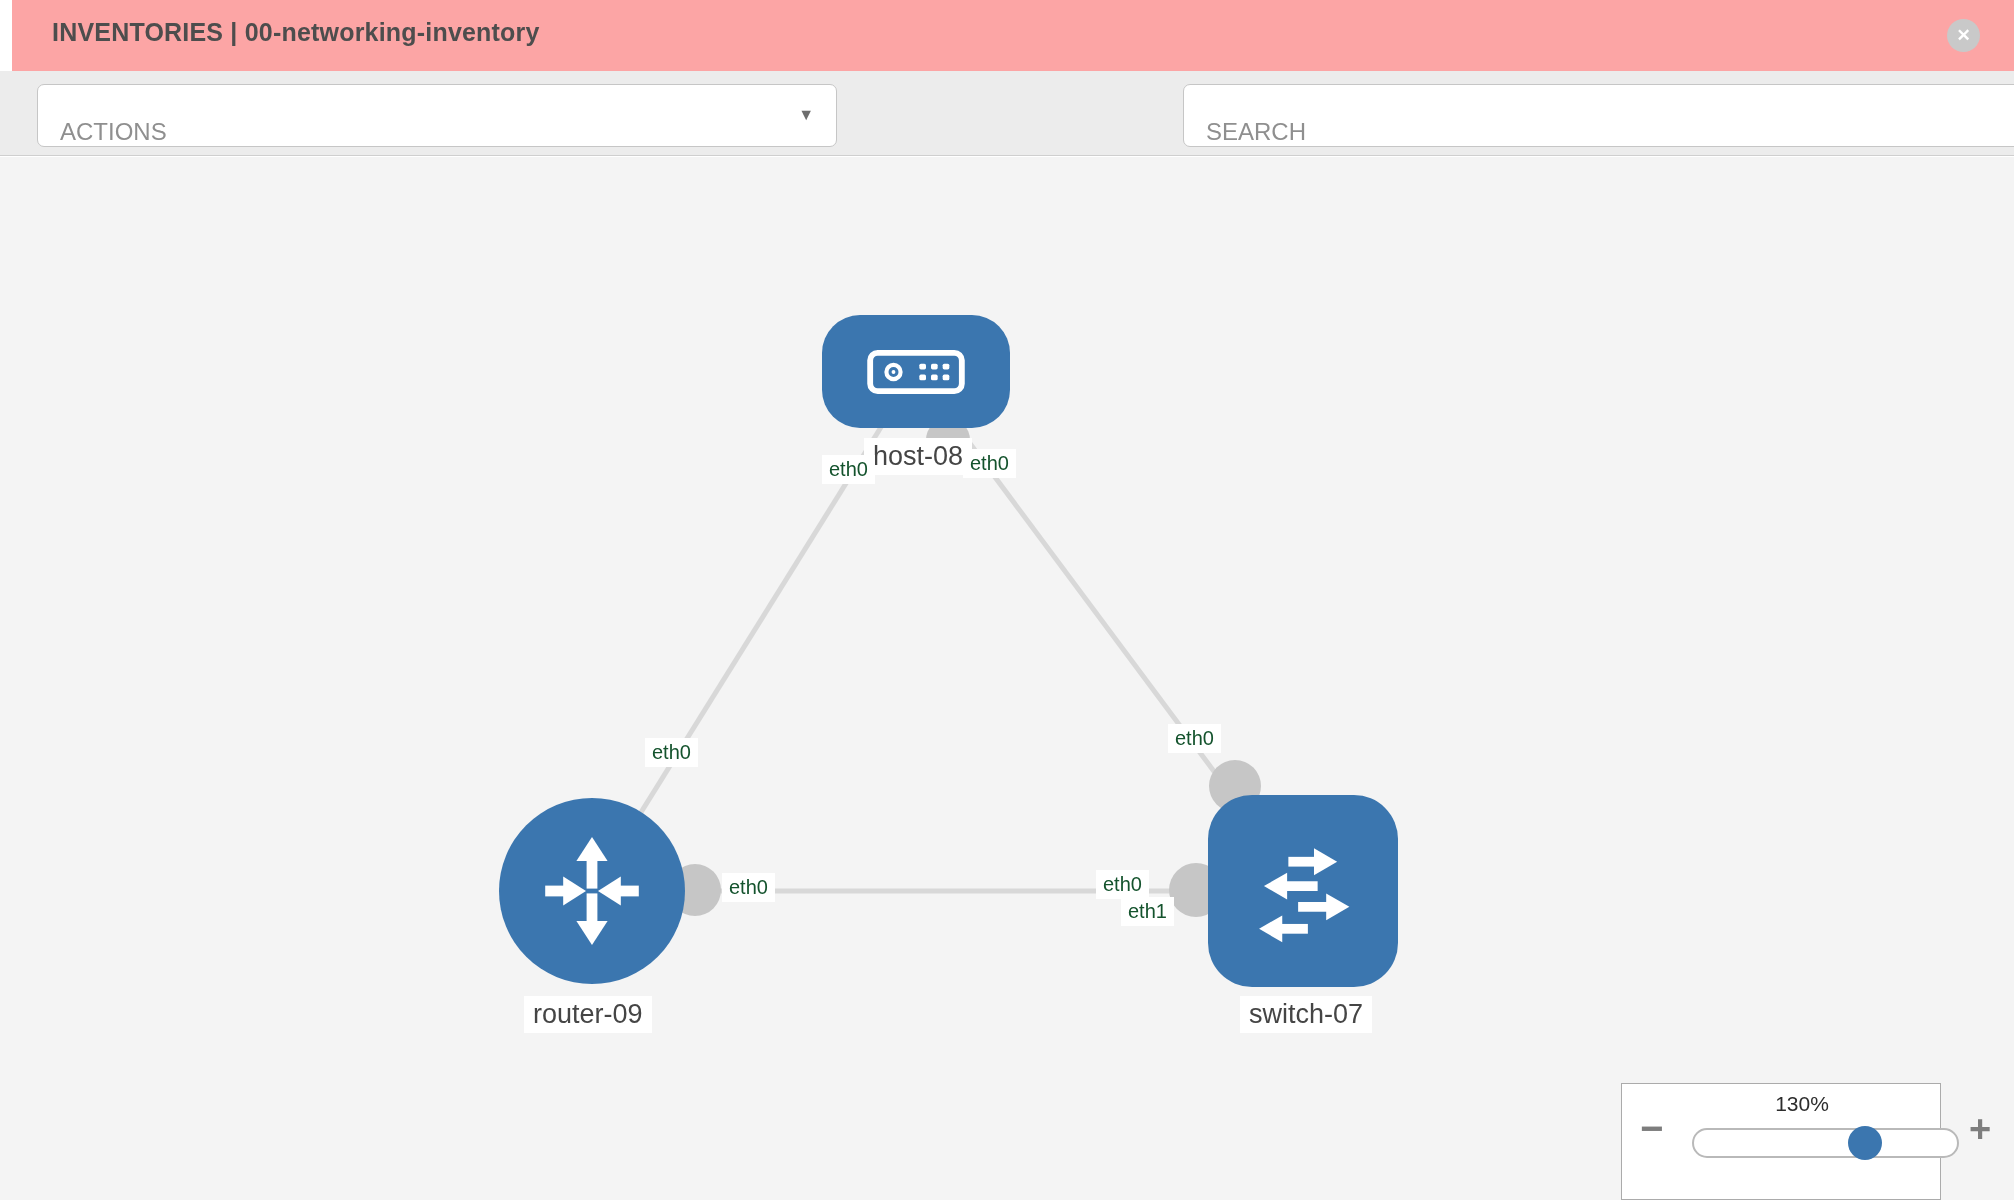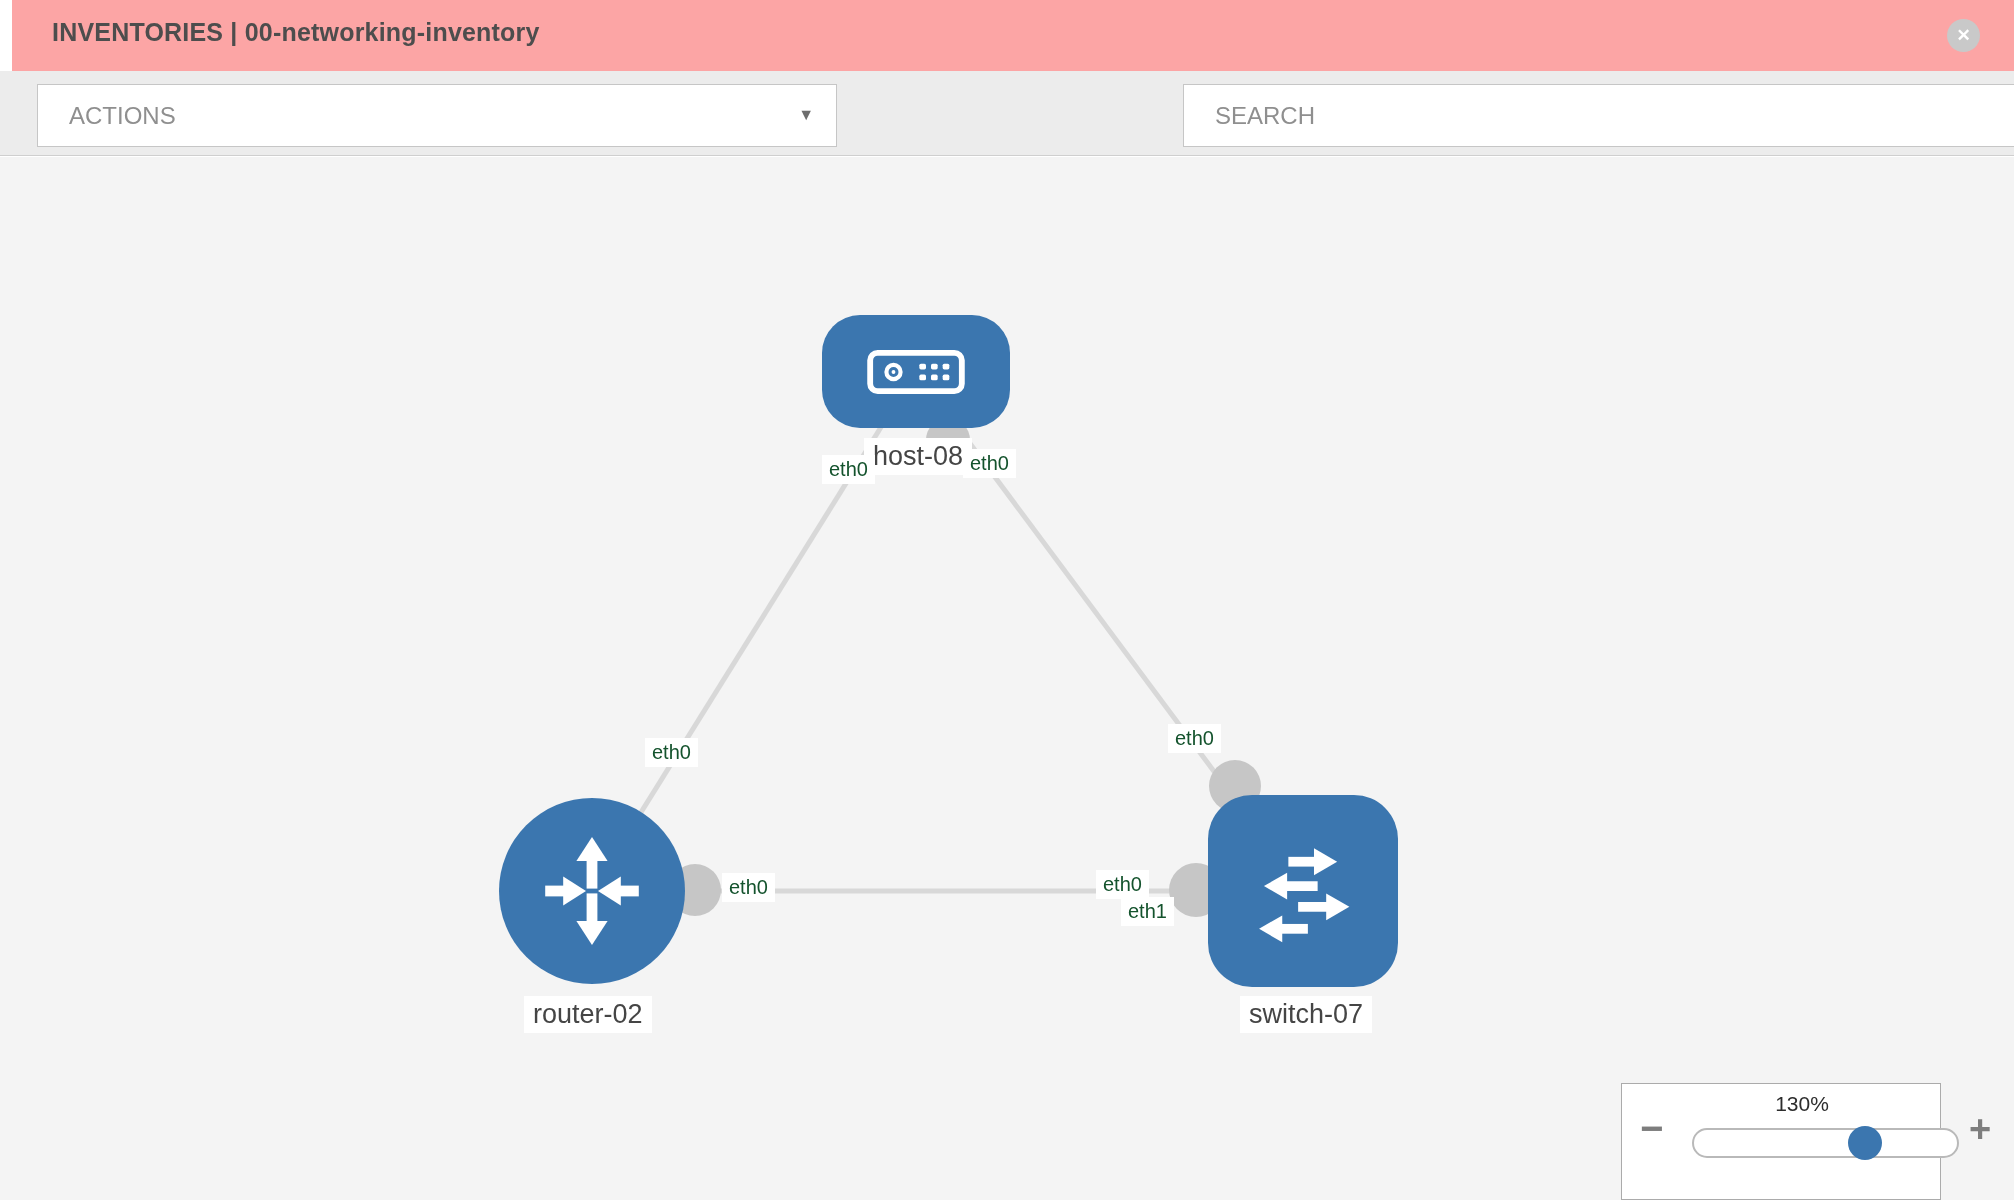--- a/index.html
+++ b/index.html
@@ -12,21 +12,21 @@
             background:#fca5a5; border-bottom:1px solid #d9d9d9; box-sizing:border-box; }
   .page-title { position:absolute; left:40px; top:18px; font-size:25px; font-weight:bold;
                 color:#4d4d4d; letter-spacing:0.2px; }
   .close-btn { position:absolute; right:46px; top:19px; width:33px; height:33px; border-radius:50%;
                background:#c9c9c9; color:#ffffff; display:flex; align-items:center; justify-content:center;
                font-size:17px; font-weight:bold; cursor:pointer; }
   
   .toolbar { position:absolute; top:71px; left:0; width:100%; height:85px;
              background:#ececec; border-bottom:1px solid #cfcfcf; box-sizing:border-box; }
   .select { position:absolute; top:13px; height:63px; background:#ffffff; border:1px solid #c6c6c6;
-            border-radius:0; box-sizing:border-box; display:flex; align-items:center; cursor:pointer;padding-left:9px; }
+            border-radius:7px; box-sizing:border-box; display:flex; align-items:flex-end; cursor:pointer; }
   .select .lbl { margin-left:22px; font-size:24px; color:#8f8f8f; }
   .select .caret { position:absolute; right:22px; top:21px; color:#6e6e6e; font-size:16px; }
   .actions-select { left:37px; width:800px; }
   .search-select { left:1183px; width:955px; }
   .tool-icon { position:absolute; top:94px; width:44px; height:44px; cursor:pointer; }
   .wrench-pos { left:1046px; }
   .key-pos { left:1112px; }
   
   .canvas { position:absolute; top:157px; left:0; width:2014px; height:1043px; background:#f4f4f4; }
   .net-svg { position:absolute; top:0; left:0; pointer-events:none; }
@@ -140,21 +140,21 @@
           <polygon points="18,46 37,35 37,57" stroke="none"></polygon>
           <line x1="46" y1="63" x2="72" y2="63" stroke-width="8"></line>
           <polygon points="88,63 69,52 69,74" stroke="none"></polygon>
           <line x1="54" y1="81" x2="30" y2="81" stroke-width="8"></line>
           <polygon points="14,81 33,70 33,92" stroke="none"></polygon>
         </g>
       </svg>
     </div>
 
     <div class="chip node-label" style="left:864px; top:281px;">host-08</div>
-    <div class="chip node-label" style="left:524px; top:839px;">router-02</div>
+    <div class="chip node-label" style="left:524px; top:839px;">router-09</div>
     <div class="chip node-label" style="left:1240px; top:839px;">switch-07</div>
 
     <div class="chip eth-label" style="left:822px; top:298px;">eth0</div>
     <div class="chip eth-label" style="left:963px; top:292px;">eth0</div>
     <div class="chip eth-label" style="left:645px; top:581px;">eth0</div>
     <div class="chip eth-label" style="left:722px; top:716px;">eth0</div>
     <div class="chip eth-label" style="left:1168px; top:567px;">eth0</div>
     <div class="chip eth-label" style="left:1096px; top:713px;">eth0</div>
     <div class="chip eth-label" style="left:1121px; top:740px;">eth1</div>
   </div>

